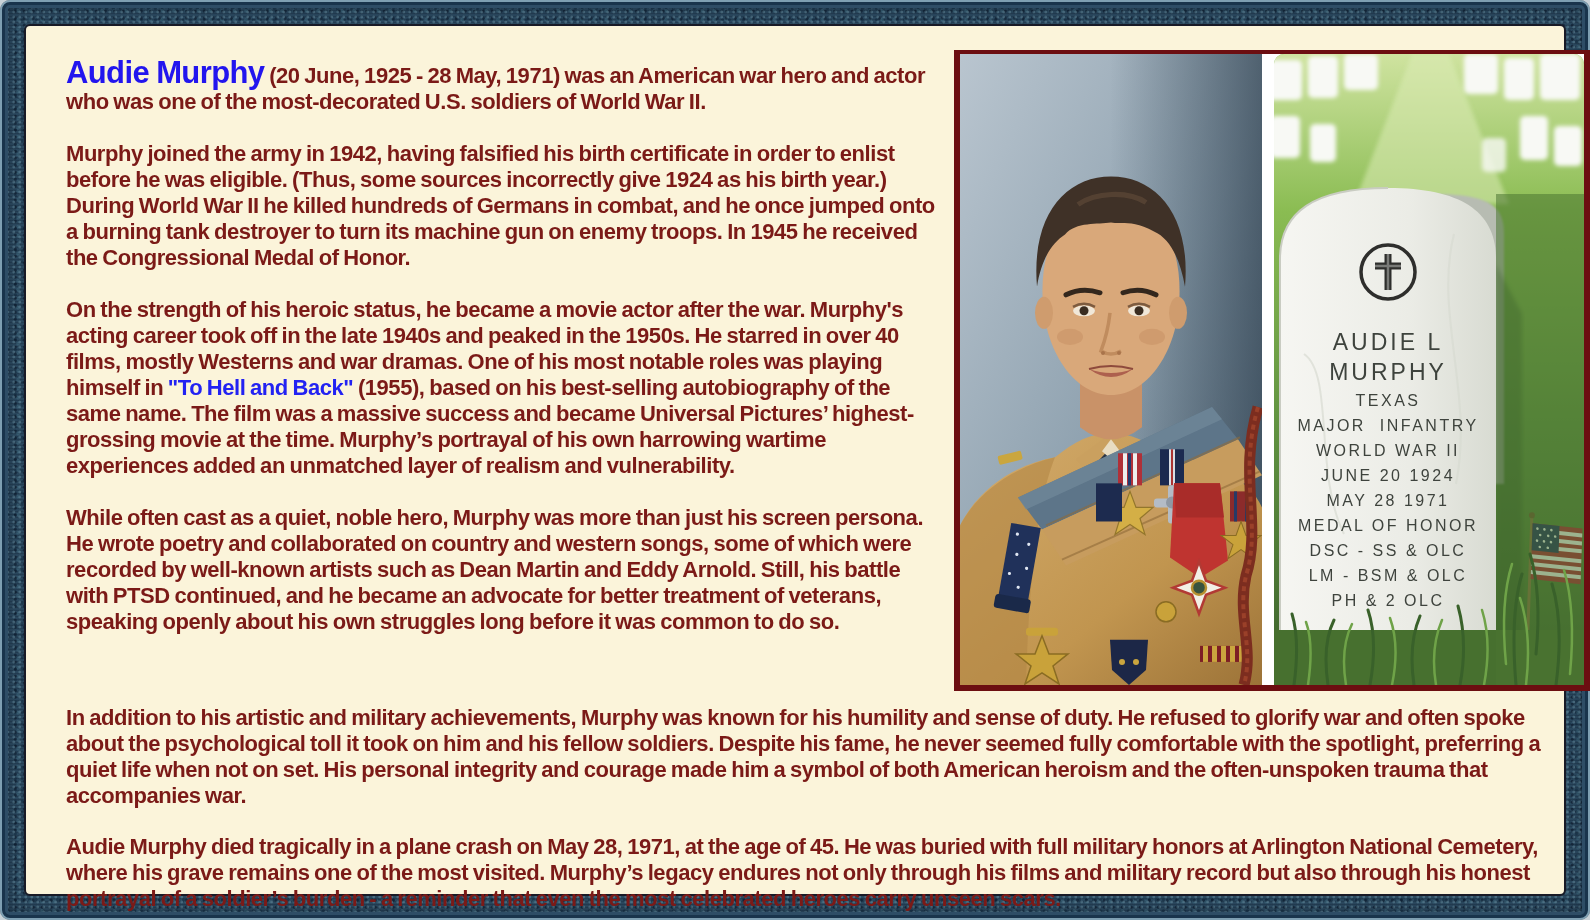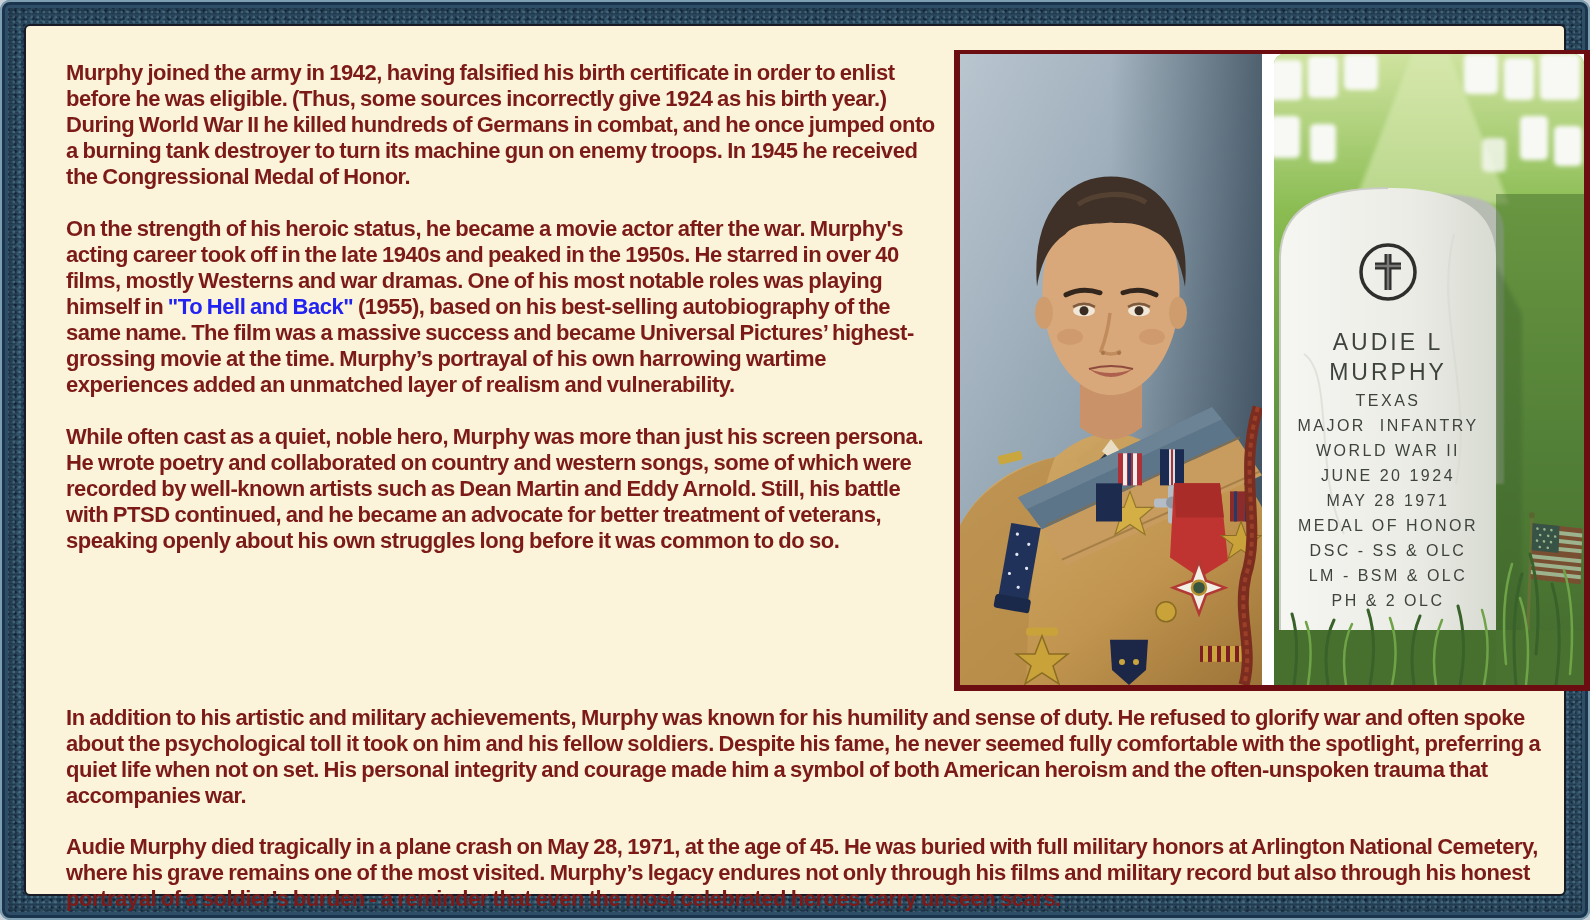--- a/index.html
+++ b/index.html
@@ -41,20 +41,21 @@
   .portrait-box svg,.grave-box svg{display:block;width:100%;height:100%;}
   .grave-text{font-family:"Liberation Sans",sans-serif;fill:#3e433d;white-space:pre;}
 </style>
 </head>
 <body>
 
 <div class="frame">
   <div class="content">
 
     <div class="text-col">
+      <p class="para"><span class="heading">Audie Murphy</span> <span>(20 June, 1925 - 28 May, 1971)  was an American war hero and actor who was one of the most-decorated U.S. soldiers of World War II.</span></p>
       <p class="para">Murphy joined the army in 1942, having falsified his birth certificate in order to enlist before he was eligible. (Thus, some sources incorrectly give 1924 as his birth year.) During World War II he killed hundreds of Germans in combat, and he once jumped onto a burning tank destroyer to turn its machine gun on enemy troops. In 1945 he received the Congressional Medal of Honor.</p>
       <p class="para"><span>On the strength of his heroic status, he became a movie actor after the war. Murphy's acting career took off in the late 1940s and peaked in the 1950s. He starred in over 40 films, mostly Westerns and war dramas. One of his most notable roles was playing himself in </span><span class="link">"To Hell and Back"</span><span> (1955), based on his best-selling autobiography of the same name. The film was a massive success and became Universal Pictures’ highest-grossing movie at the time. Murphy’s portrayal of his own harrowing wartime experiences added an unmatched layer of realism and vulnerability.</span></p>
       <p class="para">While often cast as a quiet, noble hero, Murphy was more than just his screen persona. He wrote poetry and collaborated on country and western songs, some of which were recorded by well-known artists such as Dean Martin and Eddy Arnold. Still, his battle with PTSD continued, and he became an advocate for better treatment of veterans, speaking openly about his own struggles long before it was common to do so.</p>
     </div>
 
     <div class="wide-col">
       <p class="para">In addition to his artistic and military achievements, Murphy was known for his humility and sense of duty. He refused to glorify war and often spoke about the psychological toll it took on him and his fellow soldiers. Despite his fame, he never seemed fully comfortable with the spotlight, preferring a quiet life when not on set. His personal integrity and courage made him a symbol of both American heroism and the often-unspoken trauma that accompanies war.</p>
       <p class="para">Audie Murphy died tragically in a plane crash on May 28, 1971, at the age of 45. He was buried with full military honors at Arlington National Cemetery, where his grave remains one of the most visited. Murphy’s legacy endures not only through his films and military record but also through his honest portrayal of a soldier’s burden - a reminder that even the most celebrated heroes carry unseen scars.</p>
     </div>
 

